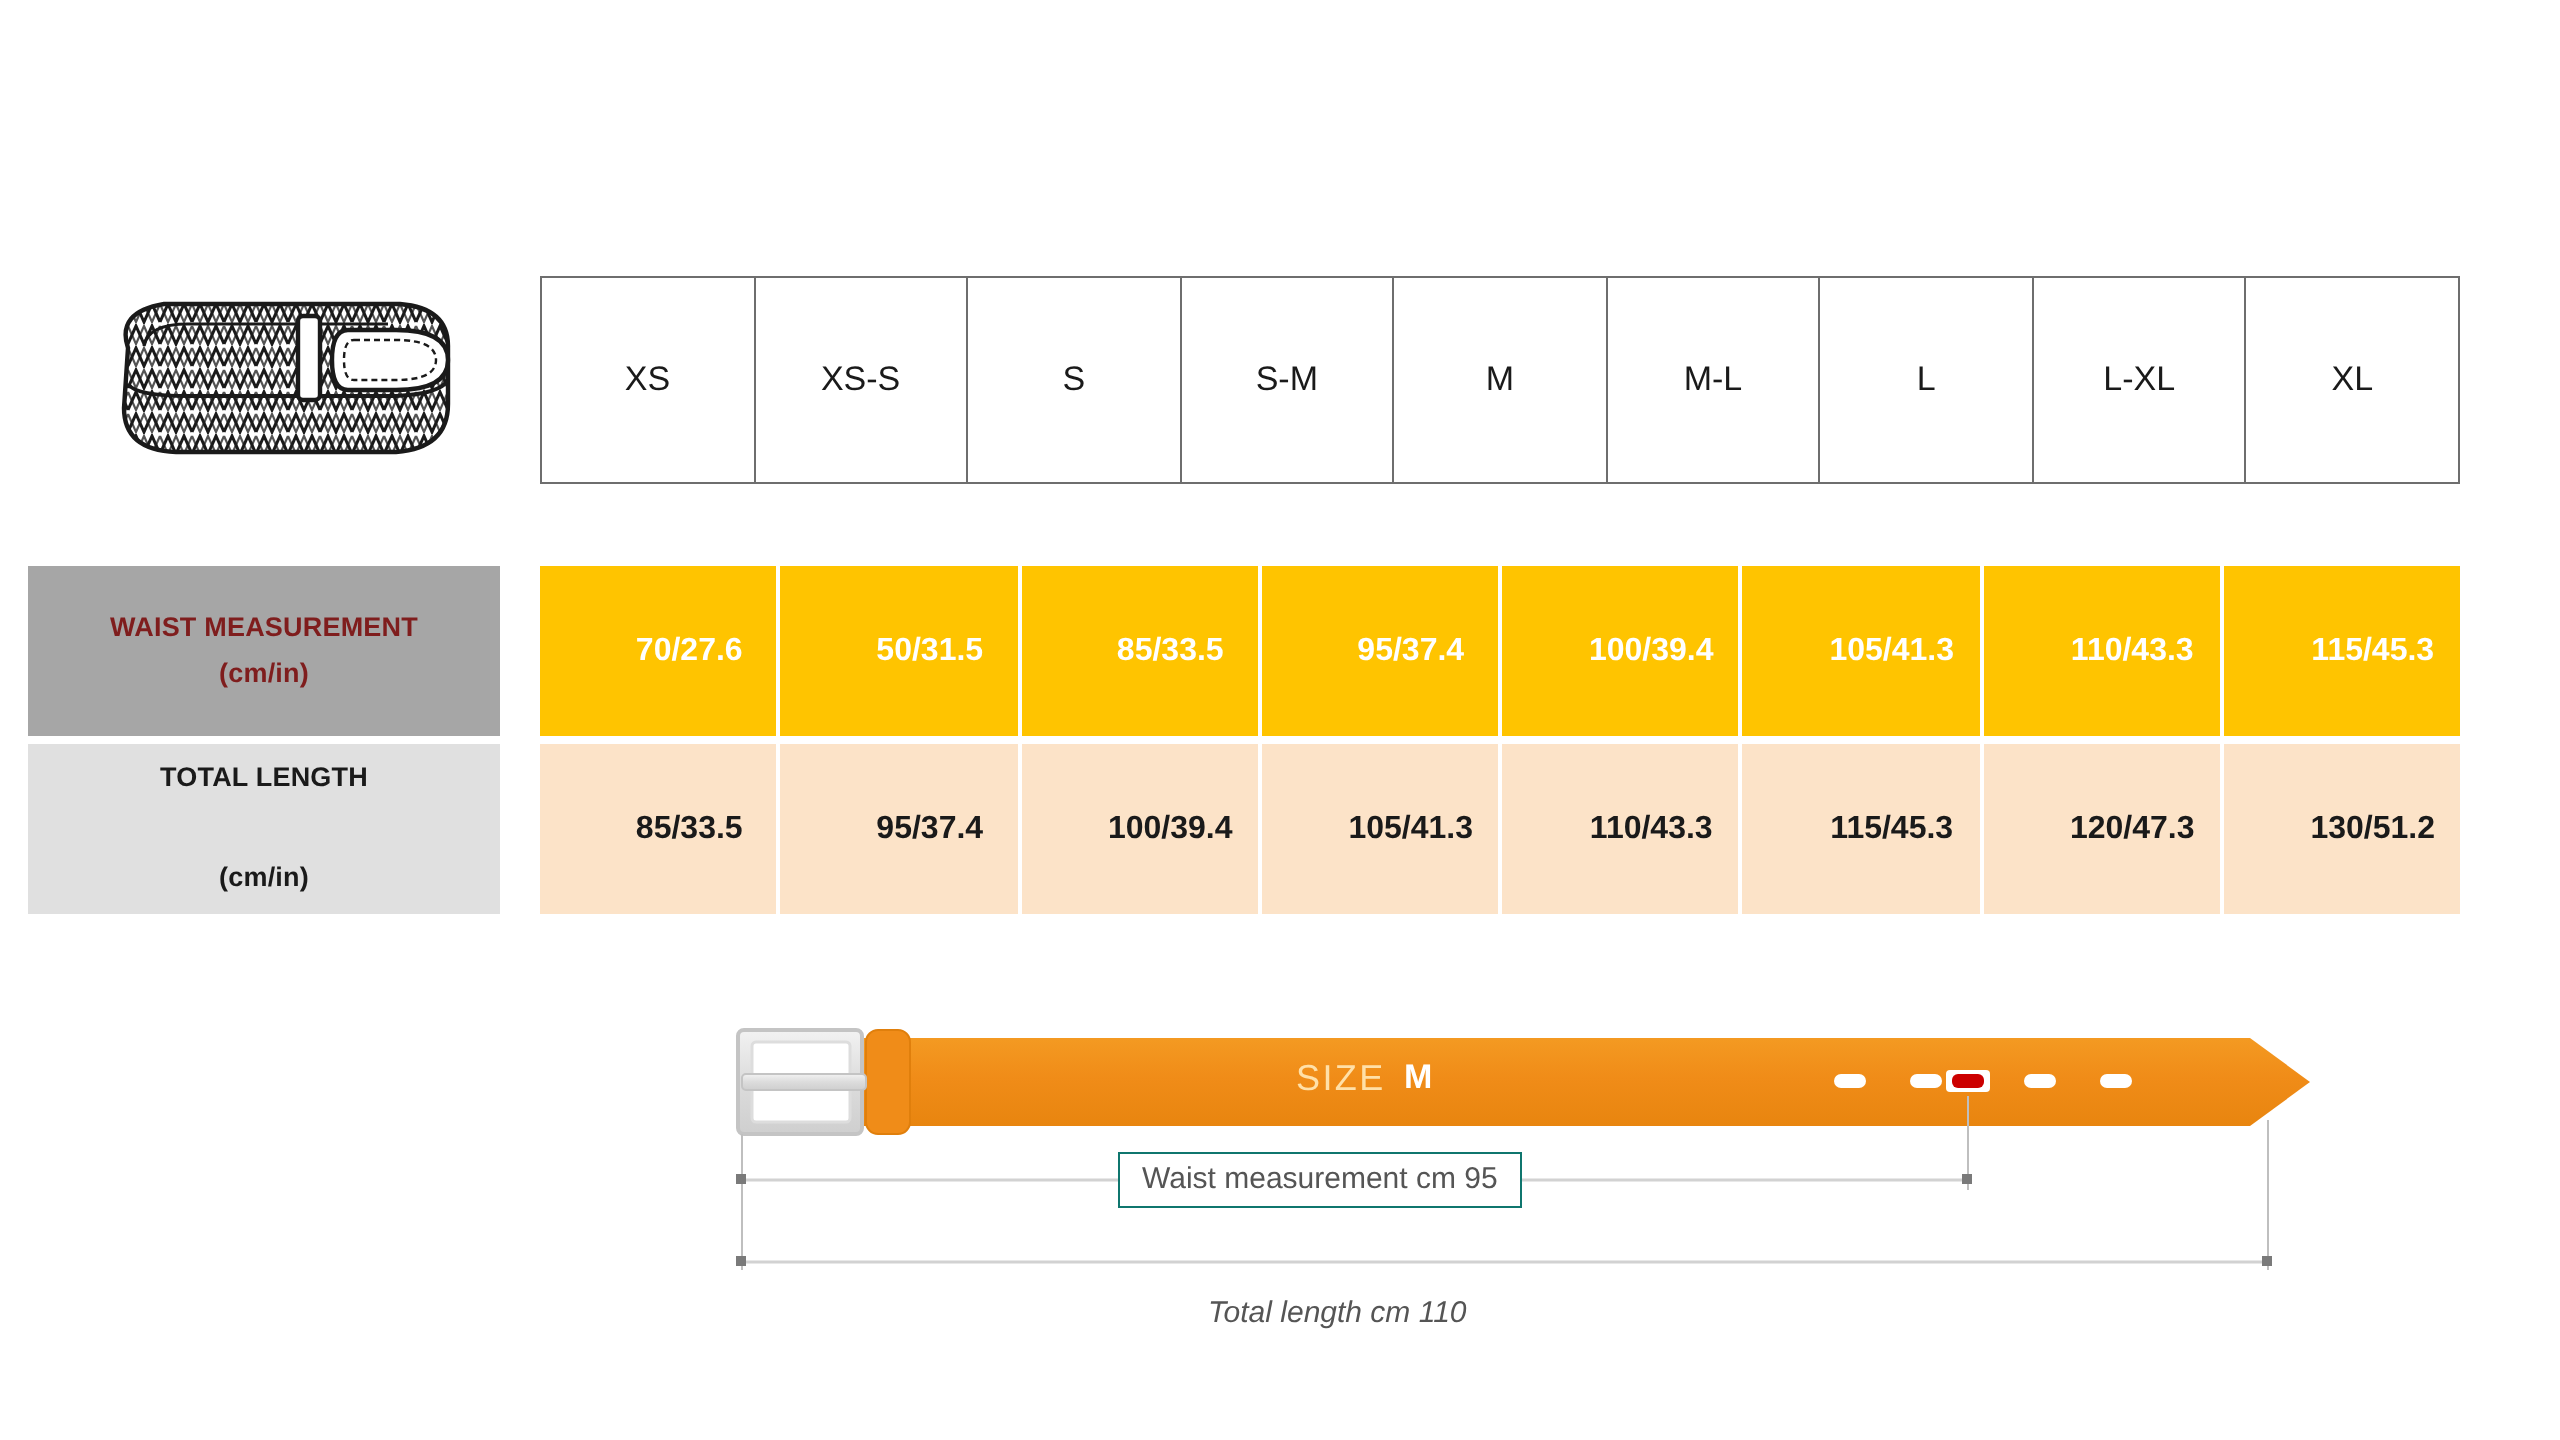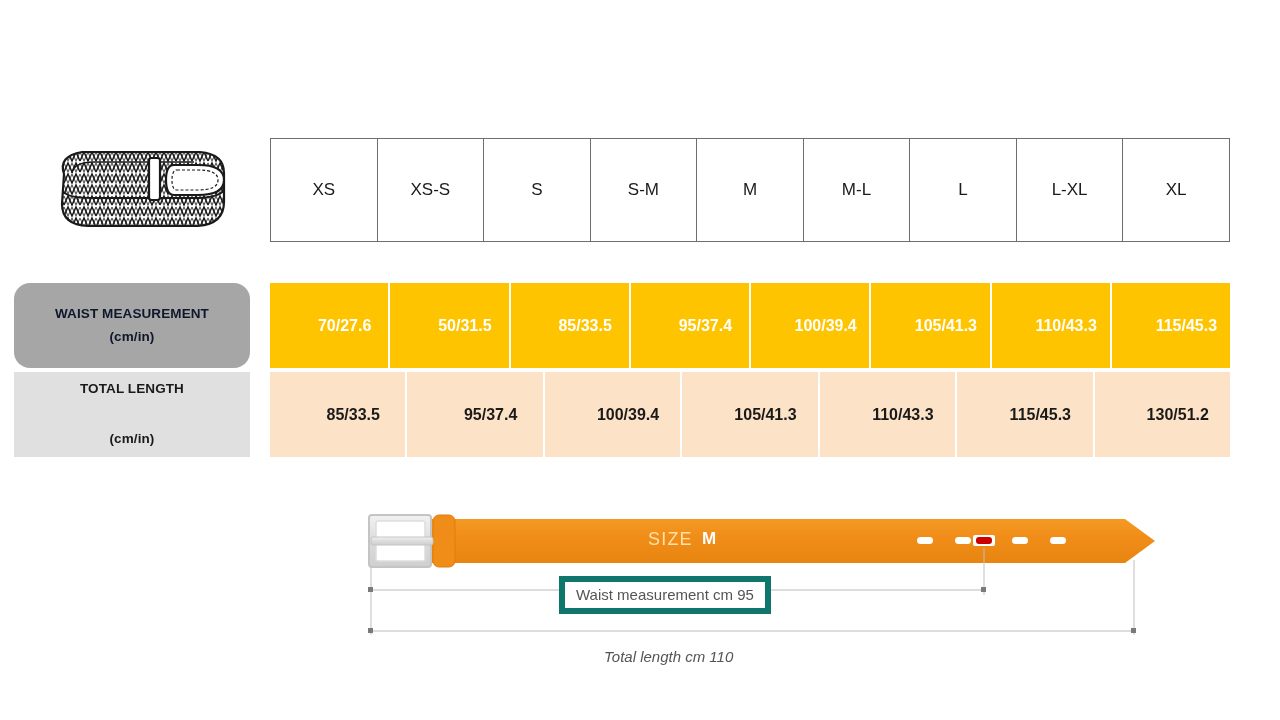--- a/index.html
+++ b/index.html
@@ -62,22 +62,21 @@
     align-items: center;
     justify-content: center;
     text-align: center;
     font-size: 13.5px;
     font-weight: bold;
     line-height: 1.7;
     letter-spacing: 0.1px;
   }
   #row-waist .row-label {
     background: #a6a6a6;
-    color: #0f172a;
-    border-radius: 16px;
+    color: #7f1d1d;
   }
   #row-length .row-label {
     background: #e0e0e0;
     color: #1a1a1a;
     gap: 27px;
   }
 
   .row-cells {
     margin-left: 20px;
     flex: 1 1 auto;
@@ -129,21 +128,21 @@
     font-weight: bold;
     color: #ffffff;
     pointer-events: none;
   }
   #waist-dim-label {
     position: absolute;
     left: 559px;
     top: 576px;
     padding: 4px 11px 5px 11px;
     background: #ffffff;
-    border: 6px solid #0f766e;
+    border: 1px solid #0f766e;
     font-size: 15px;
     color: #555555;
     white-space: nowrap;
   }
   #length-dim-label {
     position: absolute;
     left: 594px;
     top: 646px;
     padding: 2px 10px;
     background: #ffffff;
@@ -217,20 +216,21 @@
     <span>TOTAL LENGTH</span>
     <span>(cm/in)</span>
   </div>
   <div class="row-cells">
     <div class="cell">85/33.5</div>
     <div class="cell">95/37.4</div>
     <div class="cell">100/39.4</div>
     <div class="cell">105/41.3</div>
     <div class="cell">110/43.3</div>
     <div class="cell">115/45.3</div>
+    <div class="cell">120/47.3</div>
     <div class="cell">130/51.2</div>
   </div>
 </div>
 
 <div id="belt-diagram">
   <svg width="800" height="160" viewBox="0 0 800 160">
     <defs>
       <linearGradient id="strapGrad" x1="0" y1="0" x2="0" y2="1">
         <stop offset="0%" stop-color="#f49a22"></stop>
         <stop offset="45%" stop-color="#f08c18"></stop>

